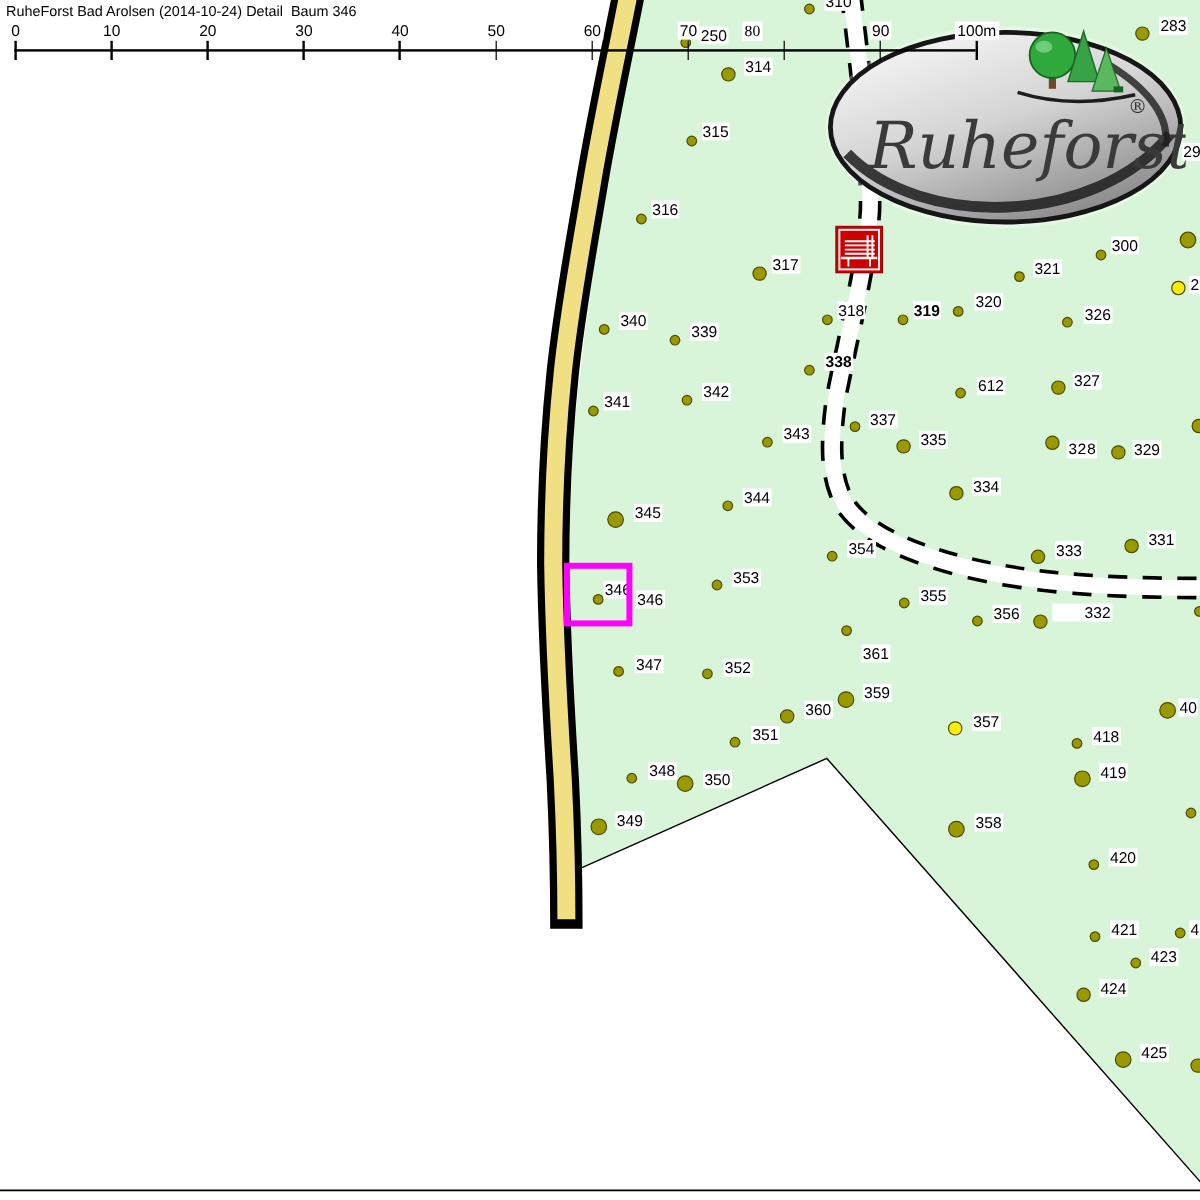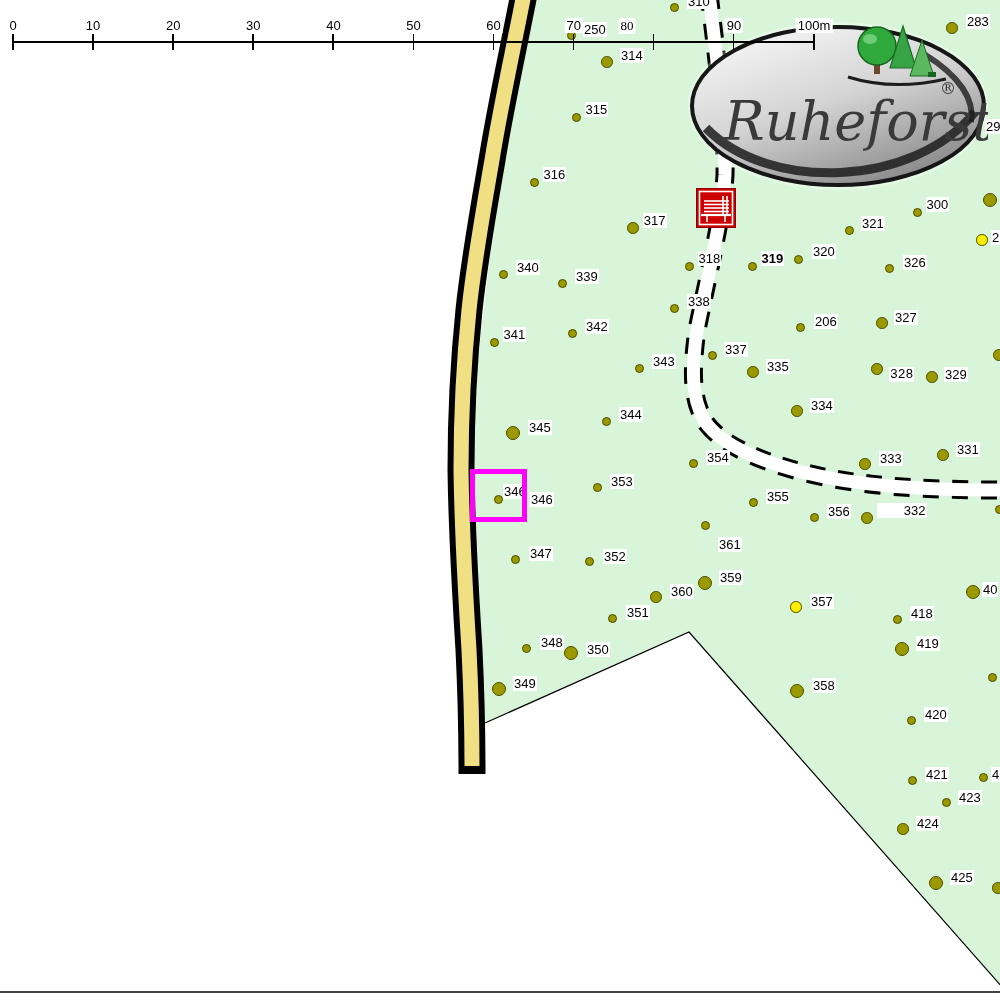--- a/index.html
+++ b/index.html
@@ -80,25 +80,25 @@
       <div class="tree-label" style="left: 956px; top: 442px;">331</div>
       <div class="tree-dot" style="left: 861.2px; top: 512.2px; width: 11.6px; height: 11.6px;"></div>
       <div class="tree-label" style="left: 876.8px; top: 503px; padding-left: 27px;">332</div>
       <div class="tree-dot" style="left: 859.2px; top: 458.2px; width: 11.6px; height: 11.6px;"></div>
       <div class="tree-label" style="left: 879px; top: 451px;">333</div>
       <div class="tree-dot" style="left: 791.2px; top: 405.2px; width: 11.6px; height: 11.6px;"></div>
       <div class="tree-label" style="left: 810px; top: 398px;">334</div>
       <div class="tree-dot" style="left: 747.2px; top: 366.2px; width: 11.6px; height: 11.6px;"></div>
       <div class="tree-label" style="left: 766px; top: 359px;">335</div>
       <div class="tree-dot" style="left: 795.5px; top: 322.5px; width: 9px; height: 9px;"></div>
-      <div class="tree-label" style="left: 814px; top: 314px;">206</div>
+      <div class="tree-label" style="left: 814px; top: 314px;">612</div>
       <div class="tree-dot" style="left: 707.5px; top: 350.5px; width: 9px; height: 9px;"></div>
       <div class="tree-label" style="left: 724px; top: 342px;">337</div>
       <div class="tree-dot" style="left: 669.5px; top: 303.5px; width: 9px; height: 9px;"></div>
-      <div class="tree-label" style="left: 687px; top: 294px;">338</div>
+      <div class="tree-label" style="left: 687px; top: 294px; font-weight: bold;">338</div>
       <div class="tree-dot" style="left: 557.5px; top: 278.5px; width: 9px; height: 9px;"></div>
       <div class="tree-label" style="left: 575px; top: 269px;">339</div>
       <div class="tree-dot" style="left: 498.5px; top: 269.5px; width: 9px; height: 9px;"></div>
       <div class="tree-label" style="left: 516px; top: 260px;">340</div>
       <div class="tree-dot" style="left: 489.5px; top: 337.5px; width: 9px; height: 9px;"></div>
       <div class="tree-label" style="left: 502.5px; top: 327px;">341</div>
       <div class="tree-dot" style="left: 567.5px; top: 328.5px; width: 9px; height: 9px;"></div>
       <div class="tree-label" style="left: 585px; top: 319px;">342</div>
       <div class="tree-dot" style="left: 634.5px; top: 363.5px; width: 9px; height: 9px;"></div>
       <div class="tree-label" style="left: 652px; top: 354px;">343</div>
@@ -237,14 +237,15 @@
       <div class="tick" style="left: 572.7px;"></div>
       <div class="tick-label" style="left: 573.7px;">70</div>
       <div class="tick" style="left: 652.8px;"></div>
       <div class="tick-label" style="left: 627px; font-family: Liberation Serif, serif;">80</div>
       <div class="tick" style="left: 732.9px;"></div>
       <div class="tick-label" style="left: 733.9px;">90</div>
       <div class="tick" style="left: 813px;"></div>
       <div class="tick-label" style="left: 814px;">100m</div>
     </div>
 
+  <div id="map-title">RuheForst Bad Arolsen (2014-10-24) Detail  Baum 346</div>
 
 </div>
 
 </body></html>

